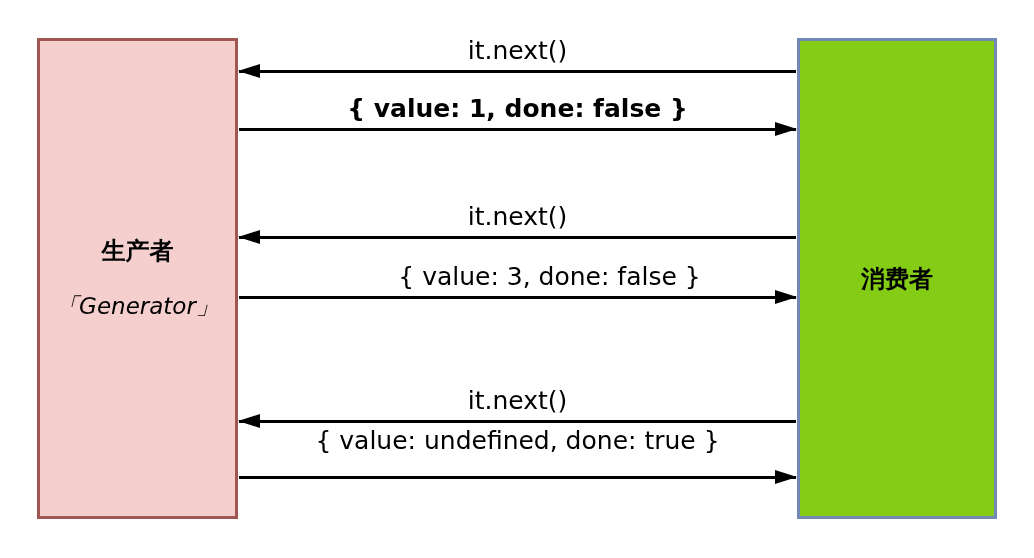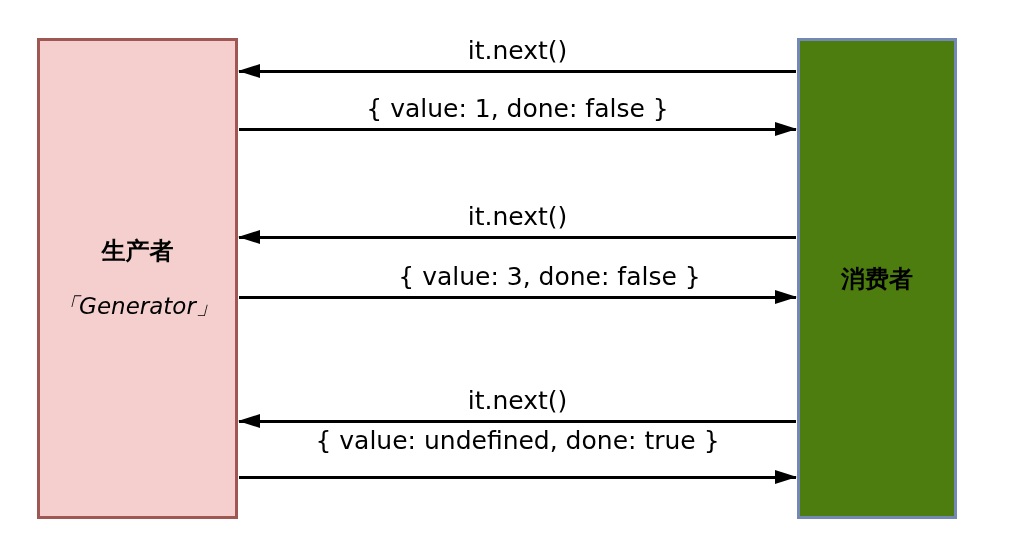--- a/index.html
+++ b/index.html
@@ -31,22 +31,22 @@
   }
   .box.producer {
     left: 37px;
     width: 201px;
     background: #f4cfcd;
     border: 3px solid #9e5752;
     gap: 23px;
   }
   .box.consumer {
     left: 797px;
-    width: 160px;
-    background: #4d7c0f;
+    width: 200px;
+    background: #84cc16;
     border: 3px solid #7388b5;
   }
   .box-title {
     font-size: 24px;
     font-weight: 700;
     line-height: 32px;
   }
   .box-subtitle {
     font-size: 23px;
     font-style: italic;
@@ -91,21 +91,21 @@
     left: 0;
     border-right: 22px solid #000000;
   }
   .arrow.to-right .head {
     right: 0;
     border-left: 22px solid #000000;
   }
 
   
   .label-1 { top: 36px; }  .arrow-1 { top: 64px; }
-  .label-2 { top: 94px; }  .arrow-2 { top: 122px; }
+  .label-2 { top: 94px; font-weight: bold; }  .arrow-2 { top: 122px; }
   .label-3 { top: 202px; } .arrow-3 { top: 230px; }
   .label-4 { top: 262px; padding-left: 32px; } .arrow-4 { top: 290px; }
   .label-5 { top: 386px; } .arrow-5 { top: 414px; }
   .label-6 { top: 426px; } .arrow-6 { top: 470px; }
 </style>
 </head>
 <body>
 
 <div class="canvas">
 

